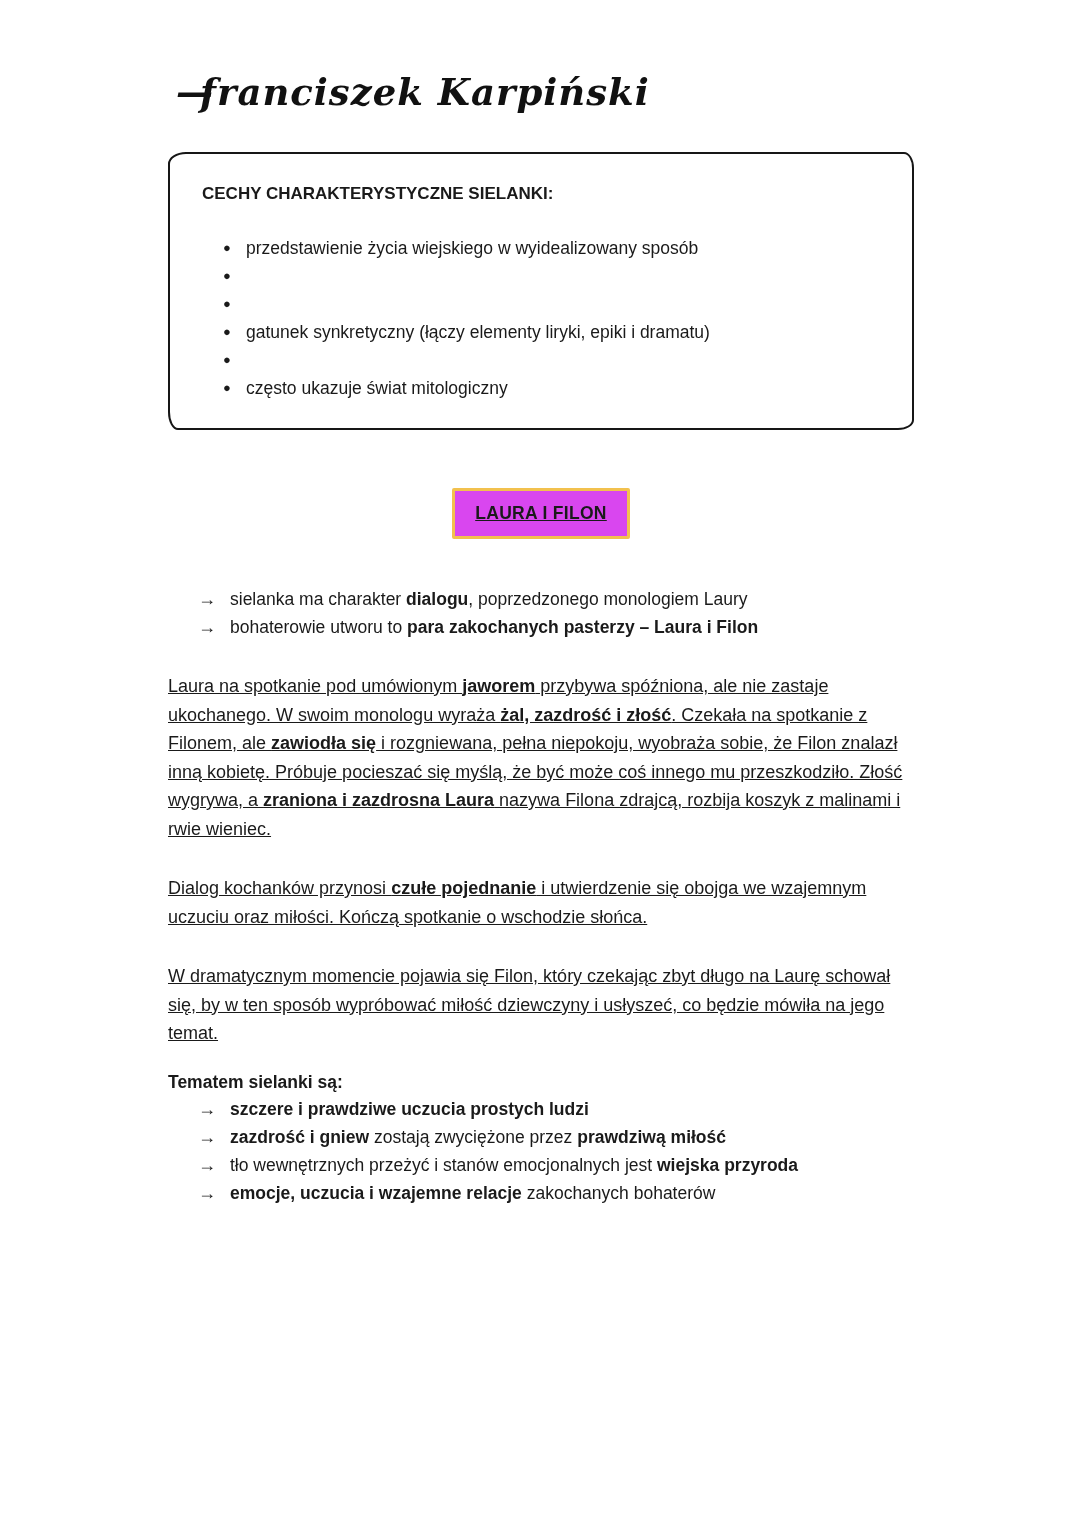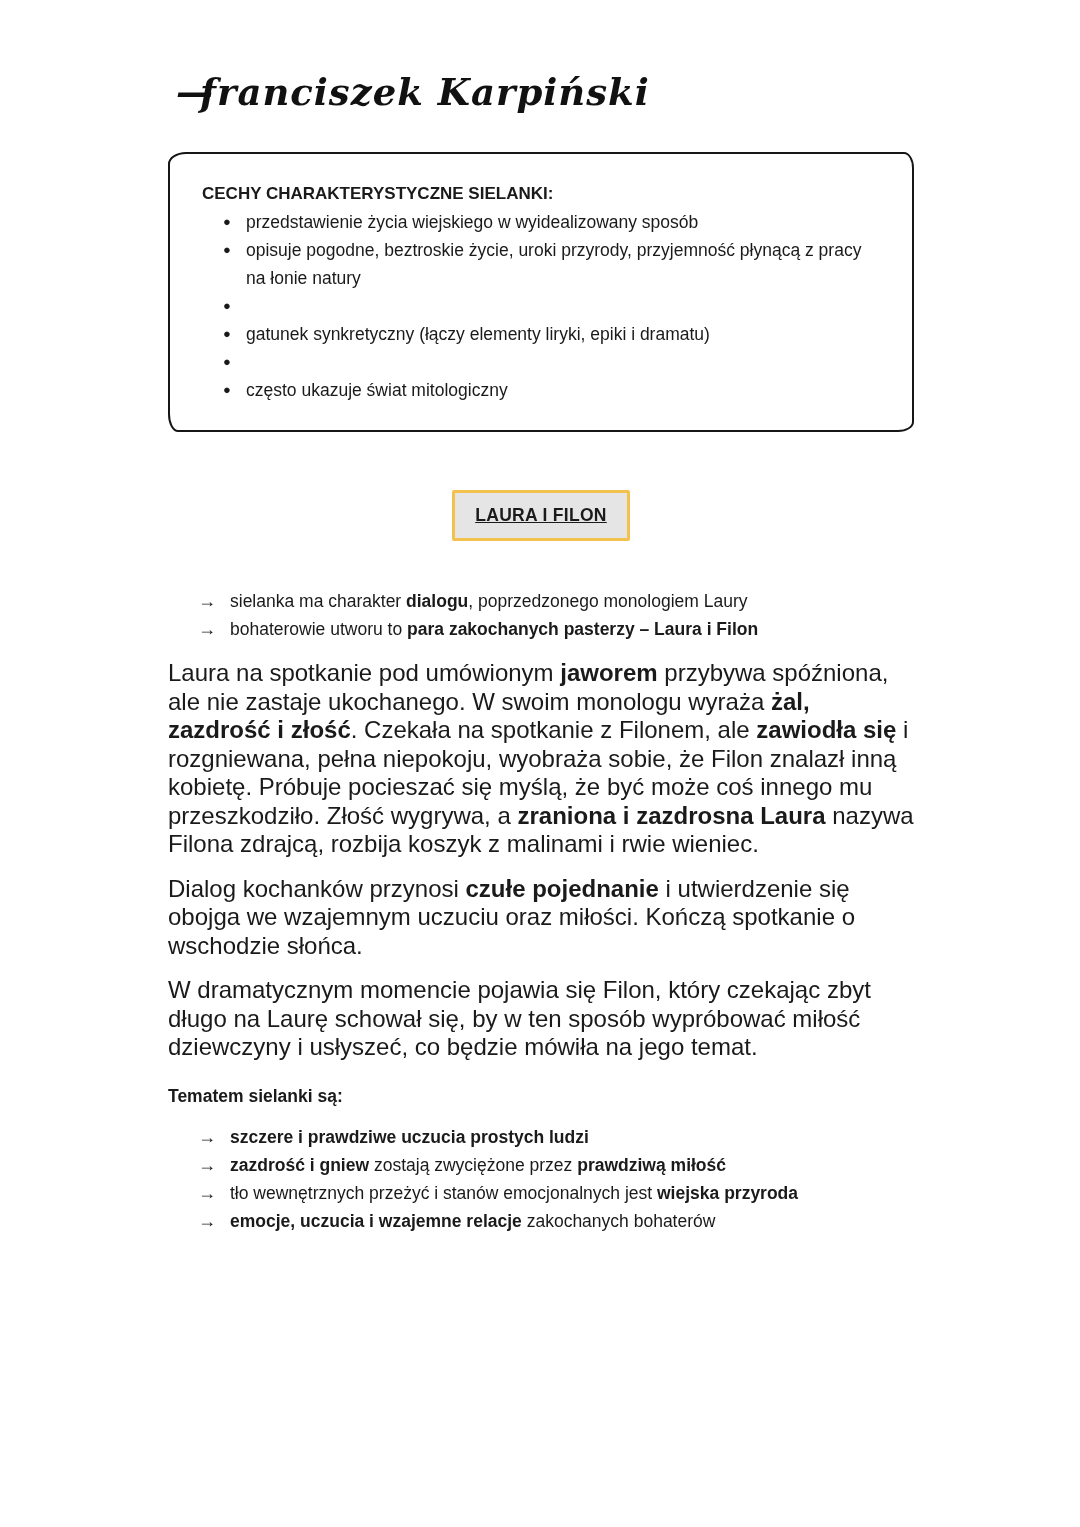--- a/index.html
+++ b/index.html
@@ -33,21 +33,21 @@
   }
   .features-box {
     border: 2.5px solid #161616;
     border-radius: 18px 10px 16px 10px / 12px 16px 10px 18px;
     padding: 30px 32px 26px 32px;
     margin-bottom: 58px;
   }
   .box-heading {
     font-weight: bold;
     font-size: 17px;
-    margin-bottom: 4px;
+    margin-bottom: 30px;
   }
   .bullet-list { list-style: none; }
   .bullet-item {
     display: flex;
     font-size: 17.5px;
     line-height: 28px;
   }
   .marker {
     width: 22px;
     flex: 0 0 22px;
@@ -58,51 +58,52 @@
   }
   .section-box-wrap {
     text-align: center;
     margin-bottom: 46px;
   }
   .section-box {
     display: inline-block;
     border: 3px solid #f2c14e;
     border-radius: 2px;
     padding: 12px 20px;
-    background: #e5e5e5;
+    background: #d946ef;
   }
   .section-title {
     font-weight: bold;
     font-size: 17.5px;
     text-decoration: underline;
     letter-spacing: 0.3px;
   }
   .arrow-list { margin-bottom: 10px; }
   .arrow-item {
     display: flex;
     font-size: 17.5px;
     line-height: 28px;
     padding-left: 30px;
   }
   .arrow {
     flex: 0 0 32px;
     width: 32px;
     font-size: 18px;
   }
   .para {
-    font-size: 24px;
+    font-size: 18px;
     line-height: 28.5px;
-    margin-top: 16px;
+    margin-top: 31px;
     max-width: 952px;
+    text-decoration: underline;
   }
   .themes-heading {
     font-weight: bold;
     font-size: 17.5px;
     margin-top: 24px;
-    margin-bottom: 16px;
+    margin-bottom: 2px;
   }
   .bold, .arrow-item .bold, .para .bold { font-weight: bold; }
 </style>
 </head>
 <body>
 
 <div class="page">
 
   <div class="title">franciszek Karpiński</div>
 
@@ -110,21 +111,20 @@
     <div class="box-heading">CECHY CHARAKTERYSTYCZNE SIELANKI:</div>
     <ul class="bullet-list">
 
         <li class="bullet-item">
           <span class="marker">●</span>
           <span>przedstawienie życia wiejskiego w wyidealizowany sposób</span>
         </li>
 
         <li class="bullet-item">
           <span class="marker">●</span>
-          <span>opisuje pogodne, beztroskie życie, uroki przyrody, przyjemność płynącą z pracy na łonie natury</span>
         </li>
 
         <li class="bullet-item">
           <span class="marker">●</span>
         </li>
 
         <li class="bullet-item">
           <span class="marker">●</span>
           <span>gatunek synkretyczny (łączy elementy liryki, epiki i dramatu)</span>
         </li>

